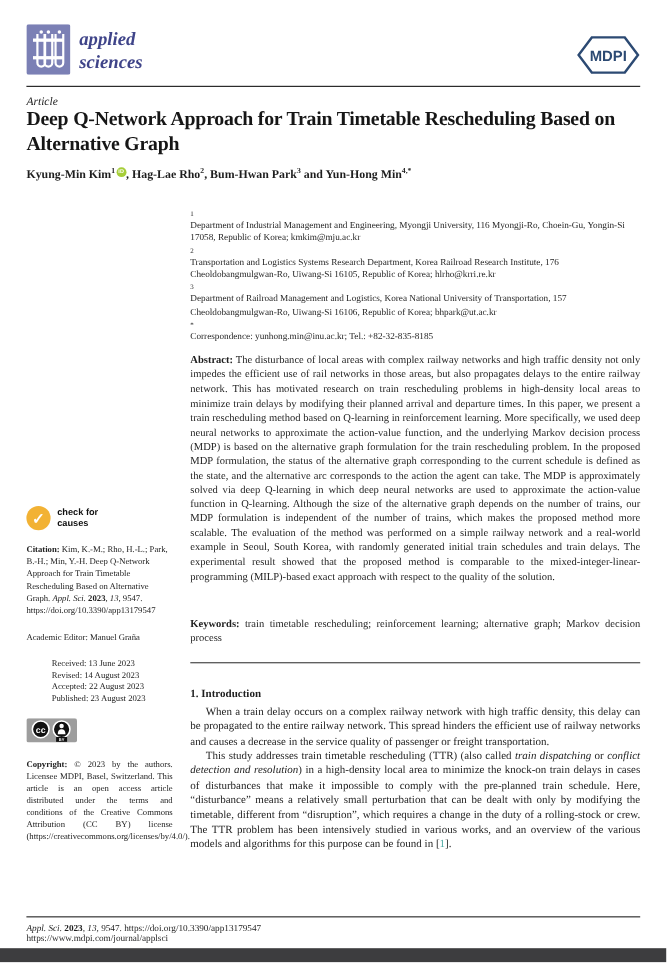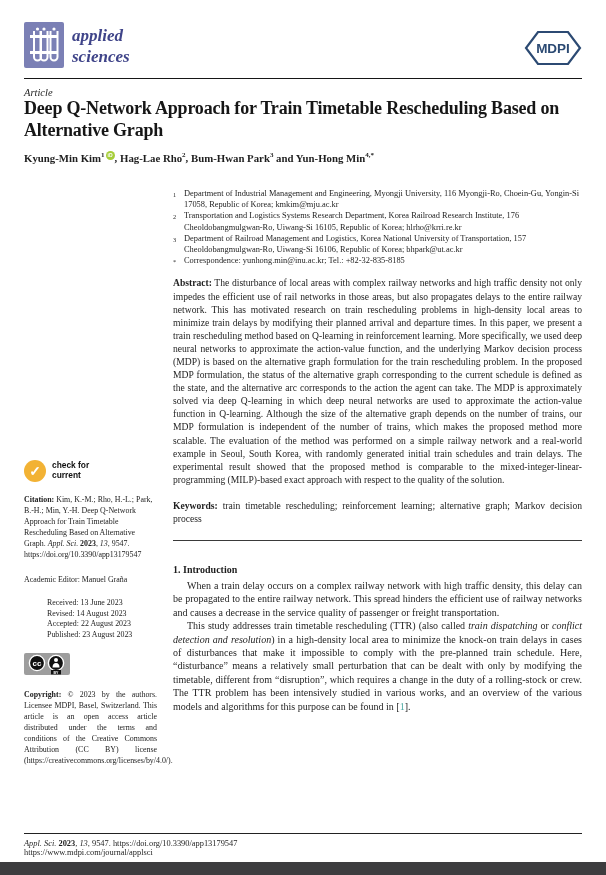--- a/index.html
+++ b/index.html
@@ -1,21 +1,21 @@
 <!DOCTYPE html>
 <html><head>
 <meta charset="utf-8">
 <style>
   html,body{margin:0;padding:0;background:#ffffff;}
   .page{position:relative;width:606px;height:875px;background:#fff;overflow:hidden;
         font-family:"Liberation Serif",serif;color:#1e1e1e;}
 
   
   .hdr{position:absolute;top:22px;left:24px;right:24px;display:flex;
-       justify-content:space-between;align-items:flex-start;gap:28px;}
+       justify-content:space-between;align-items:flex-end;gap:28px;}
   .logo{display:flex;gap:8px;align-items:flex-start;}
   .logo-text{font-style:italic;font-weight:bold;font-size:17px;line-height:21px;
              color:#3f4489;padding-top:3px;}
   .mdpi-wrap{margin-top:8px;}
   .hdr-rule{position:absolute;top:78px;left:24px;right:24px;height:0;
             border:0;border-top:1.6px solid #161616;margin:0;}
 
   .article-type{position:absolute;top:87px;left:24px;font-style:italic;font-size:10.5px;}
   .title{position:absolute;top:98px;left:24px;width:548px;margin:0;
          font-size:18px;line-height:21.5px;font-weight:bold;color:#161616;letter-spacing:-0.2px;}
@@ -24,25 +24,25 @@
   .orcid{display:inline-block;width:9px;height:9px;border-radius:50%;background:#a6ce39;
          color:#fff;font-family:"Liberation Sans",sans-serif;font-size:5px;font-weight:bold;
          text-align:center;line-height:9px;vertical-align:super;margin-left:1px;}
 
   
   .columns{position:absolute;top:188px;left:24px;width:558px;display:flex;gap:16px;}
   .left{width:133px;flex:none;font-size:7.9px;line-height:11px;color:#222;}
   .right{flex:1;min-width:0;}
 
   
-  .affil{display:flex;font-size:8.4px;line-height:11.2px;}
+  .affil{display:flex;font-size:8.4px;line-height:11.2px;flex-direction:column;}
   .affil .n{width:11px;flex:none;font-size:6.3px;transform:translateY(1px);}
   .affil .t{flex:1;}
   .abstract{margin-top:10px;font-size:9.6px;line-height:13.1px;text-align:justify;}
-  .keywords{margin-top:13px;font-size:9.6px;line-height:13px;text-align:justify;}
+  .keywords{margin-top:30px;font-size:9.6px;line-height:13px;text-align:justify;}
   .b{font-weight:bold;text-align:right;}
   .i{font-style:italic;}
   .link{color:#4aa9a2;}
   .sep-rule{margin:15px 0 0 0;border:0;border-top:1px solid #3a3a3a;}
   .intro-h{margin-top:23px;font-weight:bold;font-size:10px;}
   .para{margin:0;font-size:10px;line-height:13.4px;text-align:justify;text-indent:14px;}
   .para.first{margin-top:4px;}
 
   
   .badge{margin-top:272px;display:flex;align-items:center;gap:6px;cursor:pointer;}
@@ -109,21 +109,21 @@
     <span>Kyung-Min Kim</span><sup>1</sup><span class="orcid">iD</span><span>, </span><span>Hag-Lae Rho</span><sup>2</sup><span>, </span><span>Bum-Hwan Park</span><sup>3</sup><span> and </span><span>Yun-Hong Min</span><sup>4,*</sup>
   </div>
 
   <div class="columns">
 
     <aside class="left">
 
       <div class="badge">
         <span class="badge-circle">✓</span>
         <span class="badge-text">
-          <span>check for</span><br><span>current</span>
+          <span>check for</span><br><span>causes</span>
         </span>
       </div>
 
       <div class="citation">
         <span class="b">Citation: </span><span>Kim, K.-M.; Rho, H.-L.; Park, B.-H.; Min, Y.-H. Deep Q-Network Approach for Train Timetable Rescheduling Based on Alternative Graph. </span><span class="i">Appl. Sci. </span><span class="b">2023</span><span>, </span><span class="i">13</span><span>, 9547. https://doi.org/10.3390/app13179547</span>
       </div>
 
       <div class="editor">Academic Editor: Manuel Graña</div>
 
       <div class="dates">

